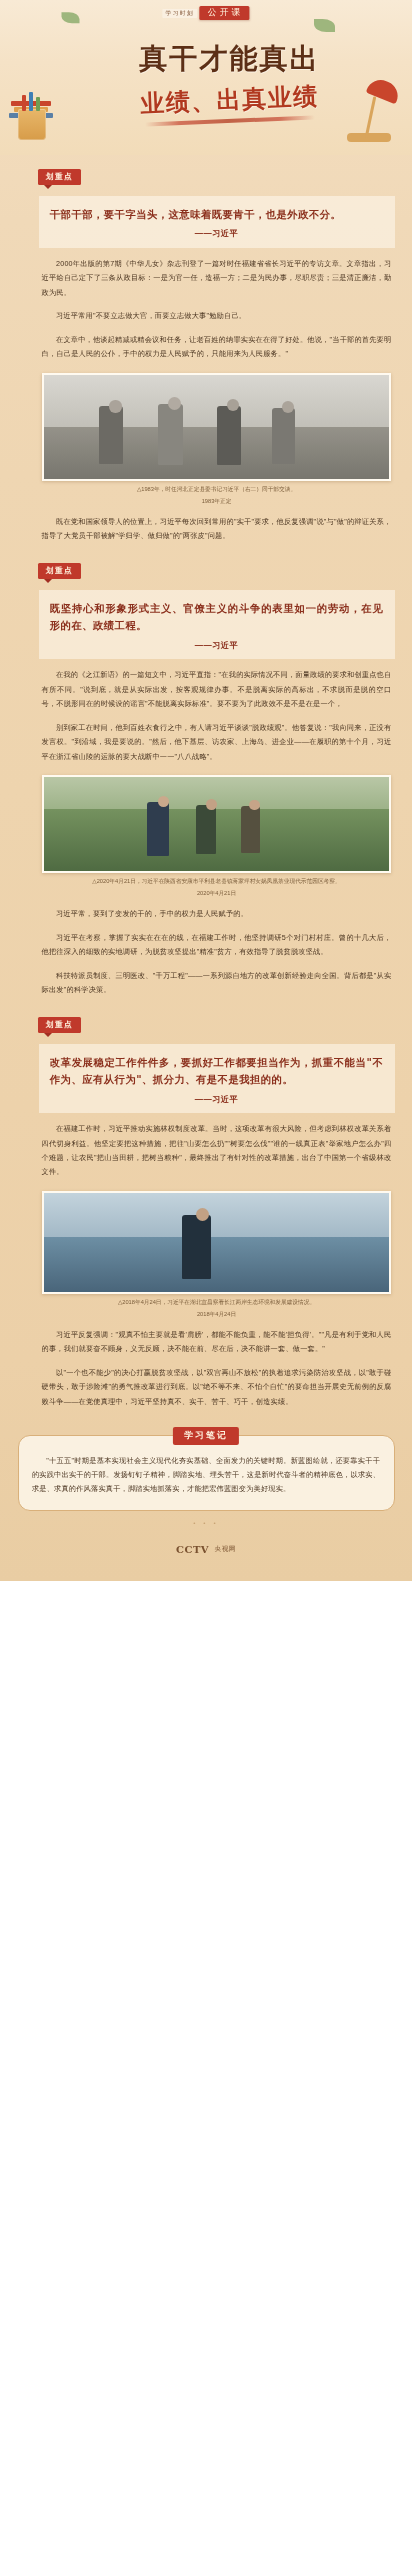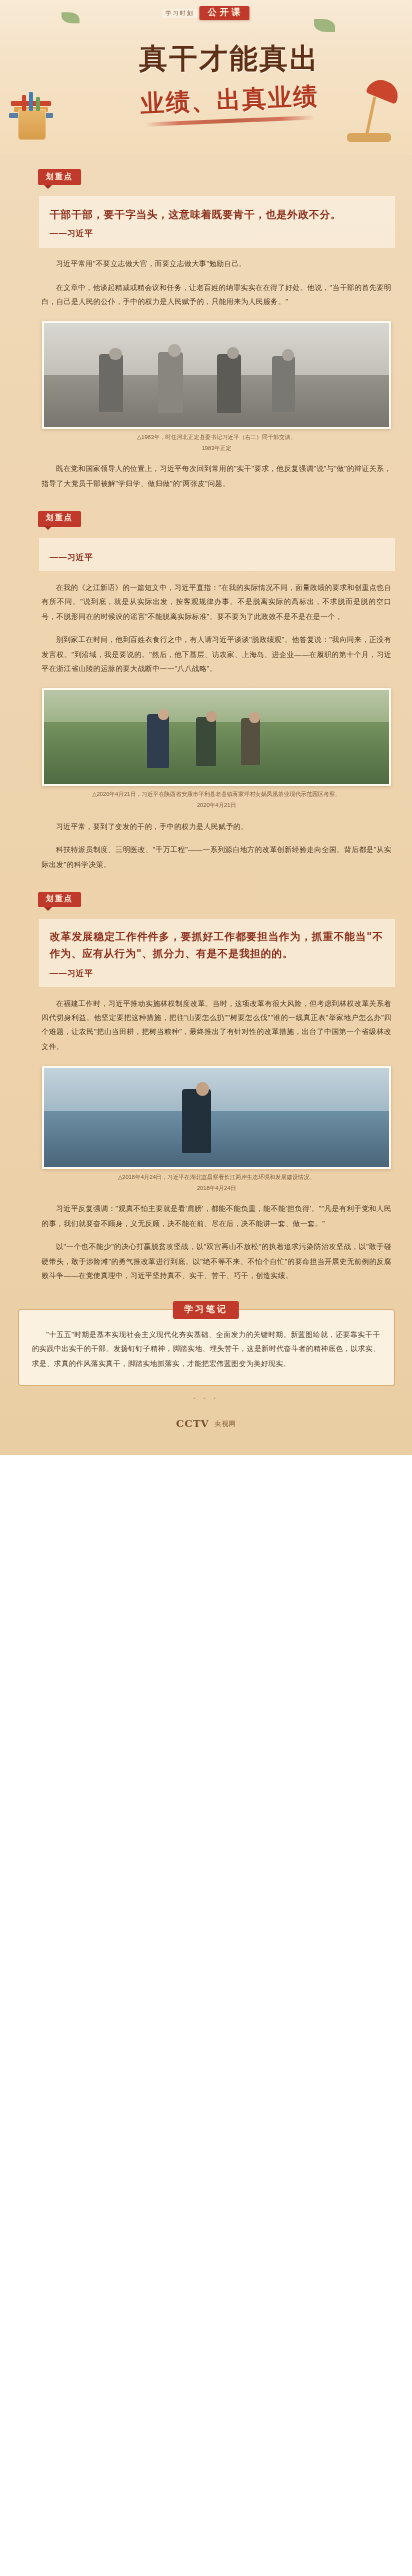--- a/index.html
+++ b/index.html
@@ -37,21 +37,21 @@
     background: rgba(255,255,255,0.35);
     padding: 0.5px 3.1px;
     border-radius: 1px;
     display: inline-block;
   }
   .brand-main {
     margin-top: 1.5px;
     background: #c0392b;
     color: #fff6e0;
     font-size: 8.8px;
-    font-weight: bold;
+    font-weight: normal;
     letter-spacing: 3.1px;
     padding: 1px 6.2px 1.5px 8.2px;
     border-radius: 1.5px;
     display: inline-block;
     box-shadow: 0 1px 2.1px rgba(120,40,20,0.25);
   }
   .title-block {
     position: absolute;
     top: 40px;
     left: 0; right: 0;
@@ -173,21 +173,21 @@
     font-family: "DejaVu Serif","Liberation Serif",serif;
     font-size: 10.3px;
     line-height: 17.5px;
     color: #8b2f1c;
     font-weight: bold;
     letter-spacing: 0.5px;
     text-align: justify;
   }
   .quote-attr {
     margin-top: 5.2px;
-    text-align: left;
+    text-align: center;
     font-size: 8.2px;
     color: #8b2f1c;
     font-weight: bold;
     letter-spacing: 0.5px;
   }
 
   .body-text {
     margin: 9.3px 20.6px 0 20.6px;
     font-size: 7.2px;
     line-height: 14.4px;
@@ -229,21 +229,21 @@
     position: absolute;
     border-radius: 3.1px 3.1px 1px 1px;
   }
   .head { position:absolute; border-radius: 50%; }
 
   
   .note-card {
     margin: 20.6px 17.5px 0 17.5px;
     background: rgba(255,252,244,0.75);
     border: 1px solid #d9b07a;
-    border-radius: 3px;
+    border-radius: 12px;
     padding: 17.5px 13.4px 13.4px 13.4px;
     position: relative;
   }
   .note-title {
     position: absolute;
     top: -9.3px; left: 50%;
     transform: translateX(-50%);
     background: #c0392b;
     color: #fff3df;
     font-size: 8.8px;
@@ -326,20 +326,21 @@
   </div>
 
   <div class="section">
     <div class="kp-label">划重点</div>
 
     <div class="quote-card">
       <div class="quote-text">干部干部，要干字当头，这意味着既要肯干，也是外政不分。</div>
       <div class="quote-attr">——习近平</div>
     </div>
 
+    <p class="body-text">2000年出版的第7期《中华儿女》杂志刊登了一篇对时任福建省省长习近平的专访文章。文章指出，习近平给自己定下了三条从政目标：一是为官一任，造福一方；二是为民办事，尽职尽责；三是清正廉洁，勤政为民。</p>
     <p class="body-text">习近平常用"不要立志做大官，而要立志做大事"勉励自己。</p>
     <p class="body-text">在文章中，他谈起精减或精会议和任务，让老百姓的纳罪实实在在得了好处。他说，"当干部的首先要明白，自己是人民的公仆，手中的权力是人民赋予的，只能用来为人民服务。"</p>
 
     <div class="photo-wrap">
       <div class="photo" style="height:108px;">
         <div class="scene" style="background:linear-gradient(180deg,#cfc8b4 0%,#b9b09a 55%,#8d866f 100%); filter:saturate(.35);">
           <div class="s-sky" style="height:52%; background:linear-gradient(180deg,#dcd7c6,#c6bfa9);"></div>
           <div class="s-ground" style="height:50%; background:linear-gradient(180deg,#9a9279,#7c765f);"></div>
           <div class="fig" style="left:16%; top:30%; width:24px; height:58px; background:#6f6a58;"></div>
           <div class="head" style="left:19%; top:24%; width:12.4px; height:12.4px; background:#b6a187;"></div>
@@ -355,20 +356,21 @@
       <div class="photo-date">1983年正定</div>
     </div>
 
     <p class="body-text">既在党和国家领导人的位置上，习近平每次回到常用的"实干"要求，他反复强调"说"与"做"的辩证关系，指导了大党员干部被解"学归学、做归做"的"两张皮"问题。</p>
   </div>
 
   <div class="section">
     <div class="kp-label">划重点</div>
 
     <div class="quote-card">
+      <div class="quote-text">既坚持心和形象形式主义、官僚主义的斗争的表里如一的劳动，在见形的在、政绩工程。</div>
       <div class="quote-attr">——习近平</div>
     </div>
 
     <p class="body-text">在我的《之江新语》的一篇短文中，习近平直指："在我的实际情况不同，面量政绩的要求和创重点也自有所不同。"说到底，就是从实际出发，按客观规律办事。不是脱离实际的高标出，不求脱而是脱的空口号，不脱形同在的时候设的谣言"不能脱离实际标准"。要不要为了此政效不是不是在是一个，</p>
     <p class="body-text">别到家工在时间，他到百姓衣食行之中，有人请习近平谈谈"脱政绩观"。他答复说："我向同来，正没有发言权。"到沿域，我是要说的。"然后，他下基层、访农家、上海岛、进企业——在履职的第十个月，习近平在浙江省山陵的运脉的要大战断中一一"八八战略"。</p>
 
     <div class="photo-wrap">
       <div class="photo" style="height:98px;">
         <div class="scene" style="background:linear-gradient(180deg,#9fb089 0%,#7f9a6c 60%,#5f7a50 100%);">
           <div class="s-sky" style="height:35%; background:linear-gradient(180deg,#b9c7a6,#9db288);"></div>
@@ -379,20 +381,21 @@
           <div class="head" style="left:47%; top:23%; width:10.8px; height:10.8px; background:#c3a185;"></div>
           <div class="fig" style="left:57%; top:30%; width:19.6px; height:47px; background:#55503f;"></div>
           <div class="head" style="left:59.5%; top:24%; width:10.3px; height:10.3px; background:#c6a488;"></div>
         </div>
       </div>
       <div class="photo-cap">△2020年4月21日，习近平在陕西省安康市平利县老县镇蒋家坪村女娲凤凰茶业现代示范园区考察。</div>
       <div class="photo-date">2020年4月21日</div>
     </div>
 
     <p class="body-text">习近平常，要到了变发的干的，手中的权力是人民赋予的。</p>
+    <p class="body-text">习近平在考察，掌握了实实在在在的线，在福建工作时，他坚持调研5个对门村村庄。曾的十几大后，他把往深入的细致的实地调研，为脱贫攻坚提出"精准"贫方，有效指导了脱贫脱攻坚战。</p>
     <p class="body-text">科技特派员制度、三明医改、"千万工程"——一系列源自地方的改革创新经验走向全国。背后都是"从实际出发"的科学决策。</p>
   </div>
 
   <div class="section">
     <div class="kp-label">划重点</div>
 
     <div class="quote-card">
       <div class="quote-text">改革发展稳定工作件件多，要抓好工作都要担当作为，抓重不能当"不作为、应有从行为"、抓分力、有是不是我担的的。</div>
       <div class="quote-attr">——习近平</div>
     </div>

